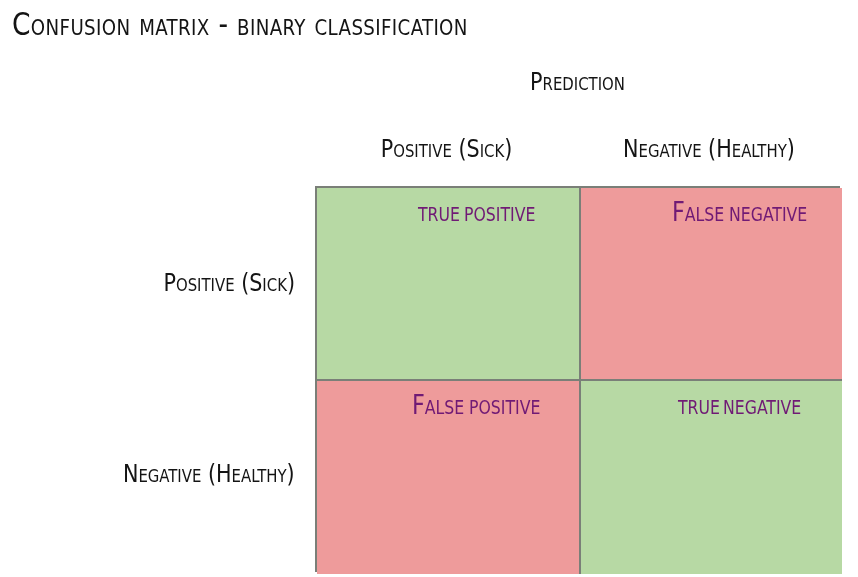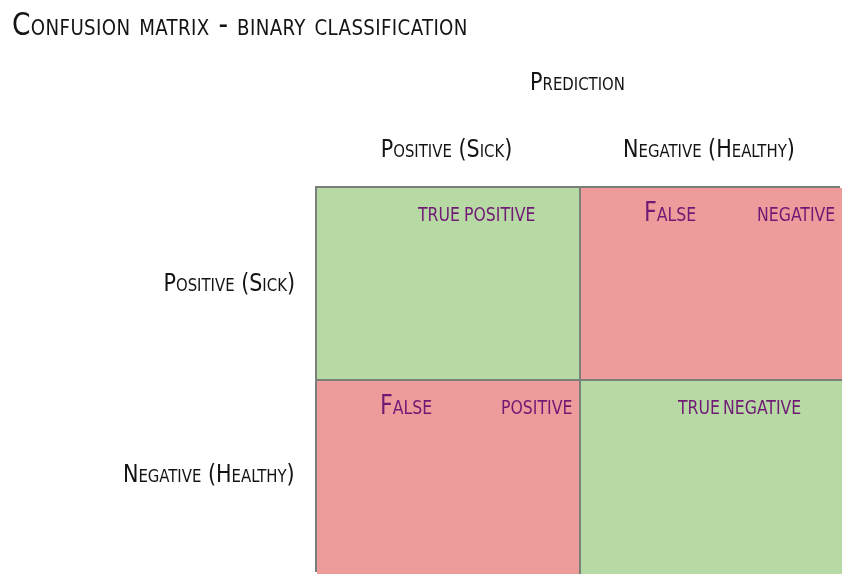--- a/index.html
+++ b/index.html
@@ -102,21 +102,21 @@
     line-height: 48px;
     font-variant: small-caps;
     color: #701a75;
   }
   .matrix-cell .cell-line {
     transform: scaleX(0.92);
     transform-origin: left center;
     white-space: nowrap;
   }
   .cell-green { background: #b7d9a4; }
-  .cell-red   { background: #ee9b9b; justify-content: space-between; }
+  .cell-red   { background: #ee9b9b; }
 
   
   #cell-true-positive  { border-right: 1px solid #7a7f78; border-bottom: 1px solid #7a7f78; }
   #cell-false-negative { border-left: 1px solid #7a7f78;  border-bottom: 1px solid #7a7f78; }
   #cell-false-positive { border-right: 1px solid #7a7f78; border-top: 1px solid #7a7f78; }
   #cell-true-negative  { border-left: 1px solid #7a7f78;  border-top: 1px solid #7a7f78; }
 </style>
 </head>
 <body>
 

